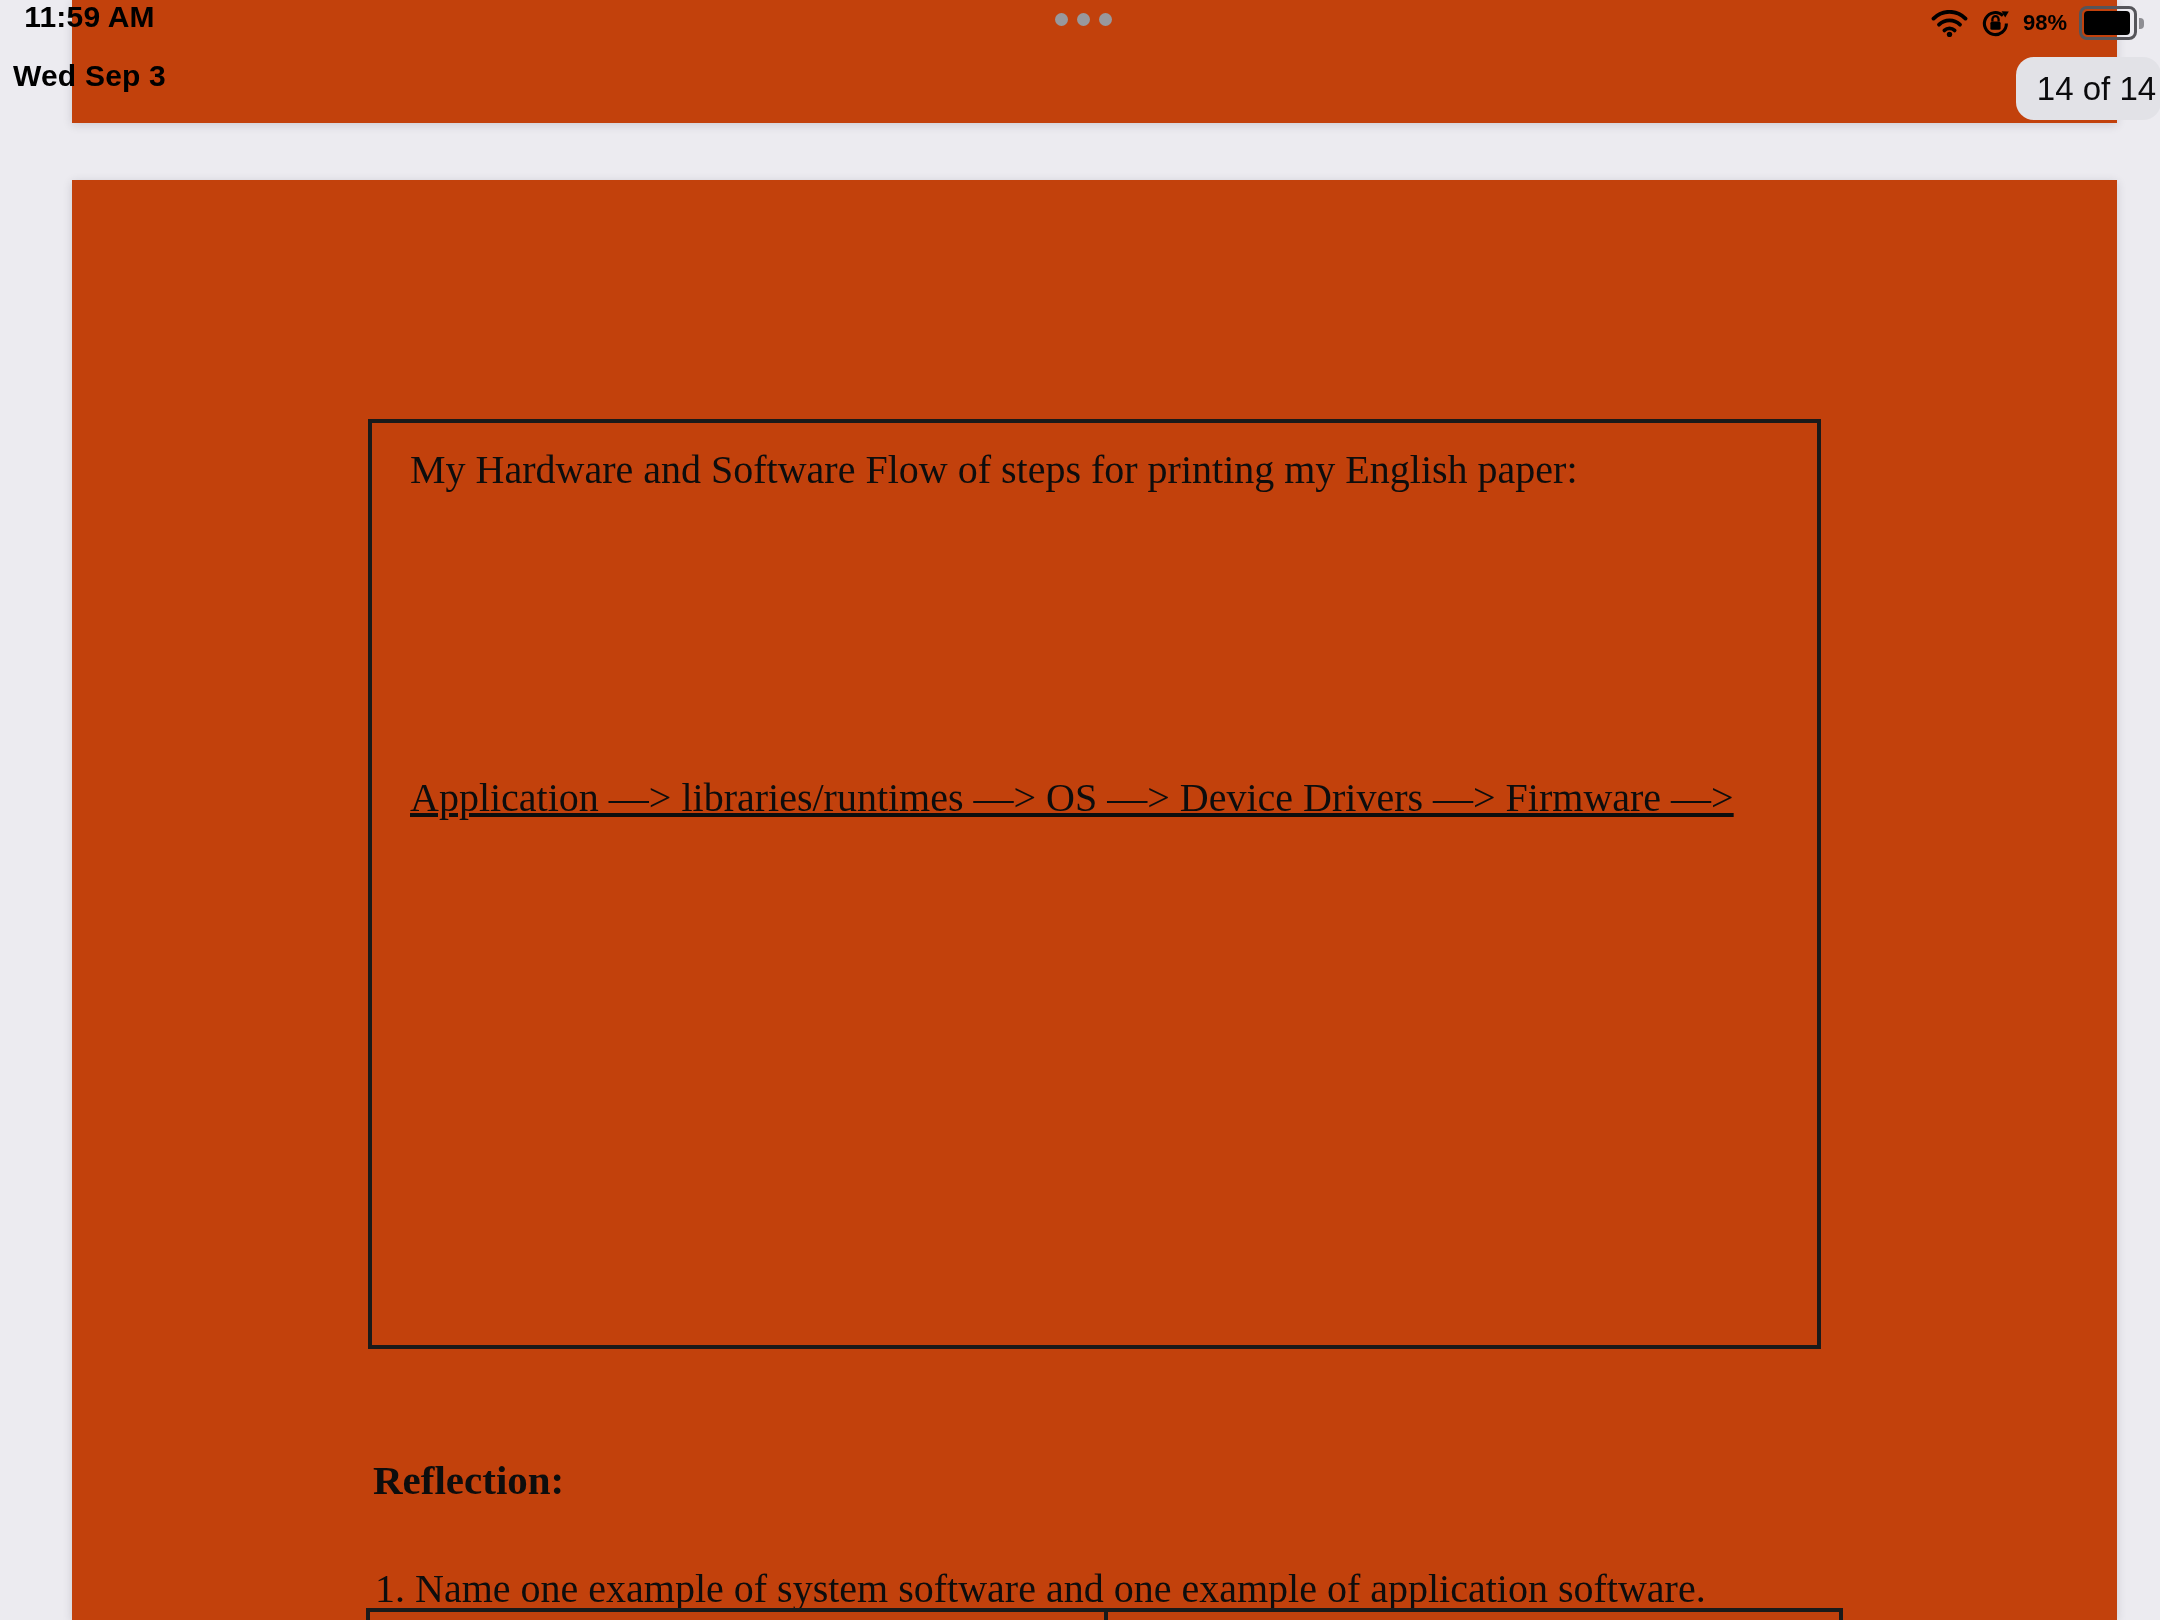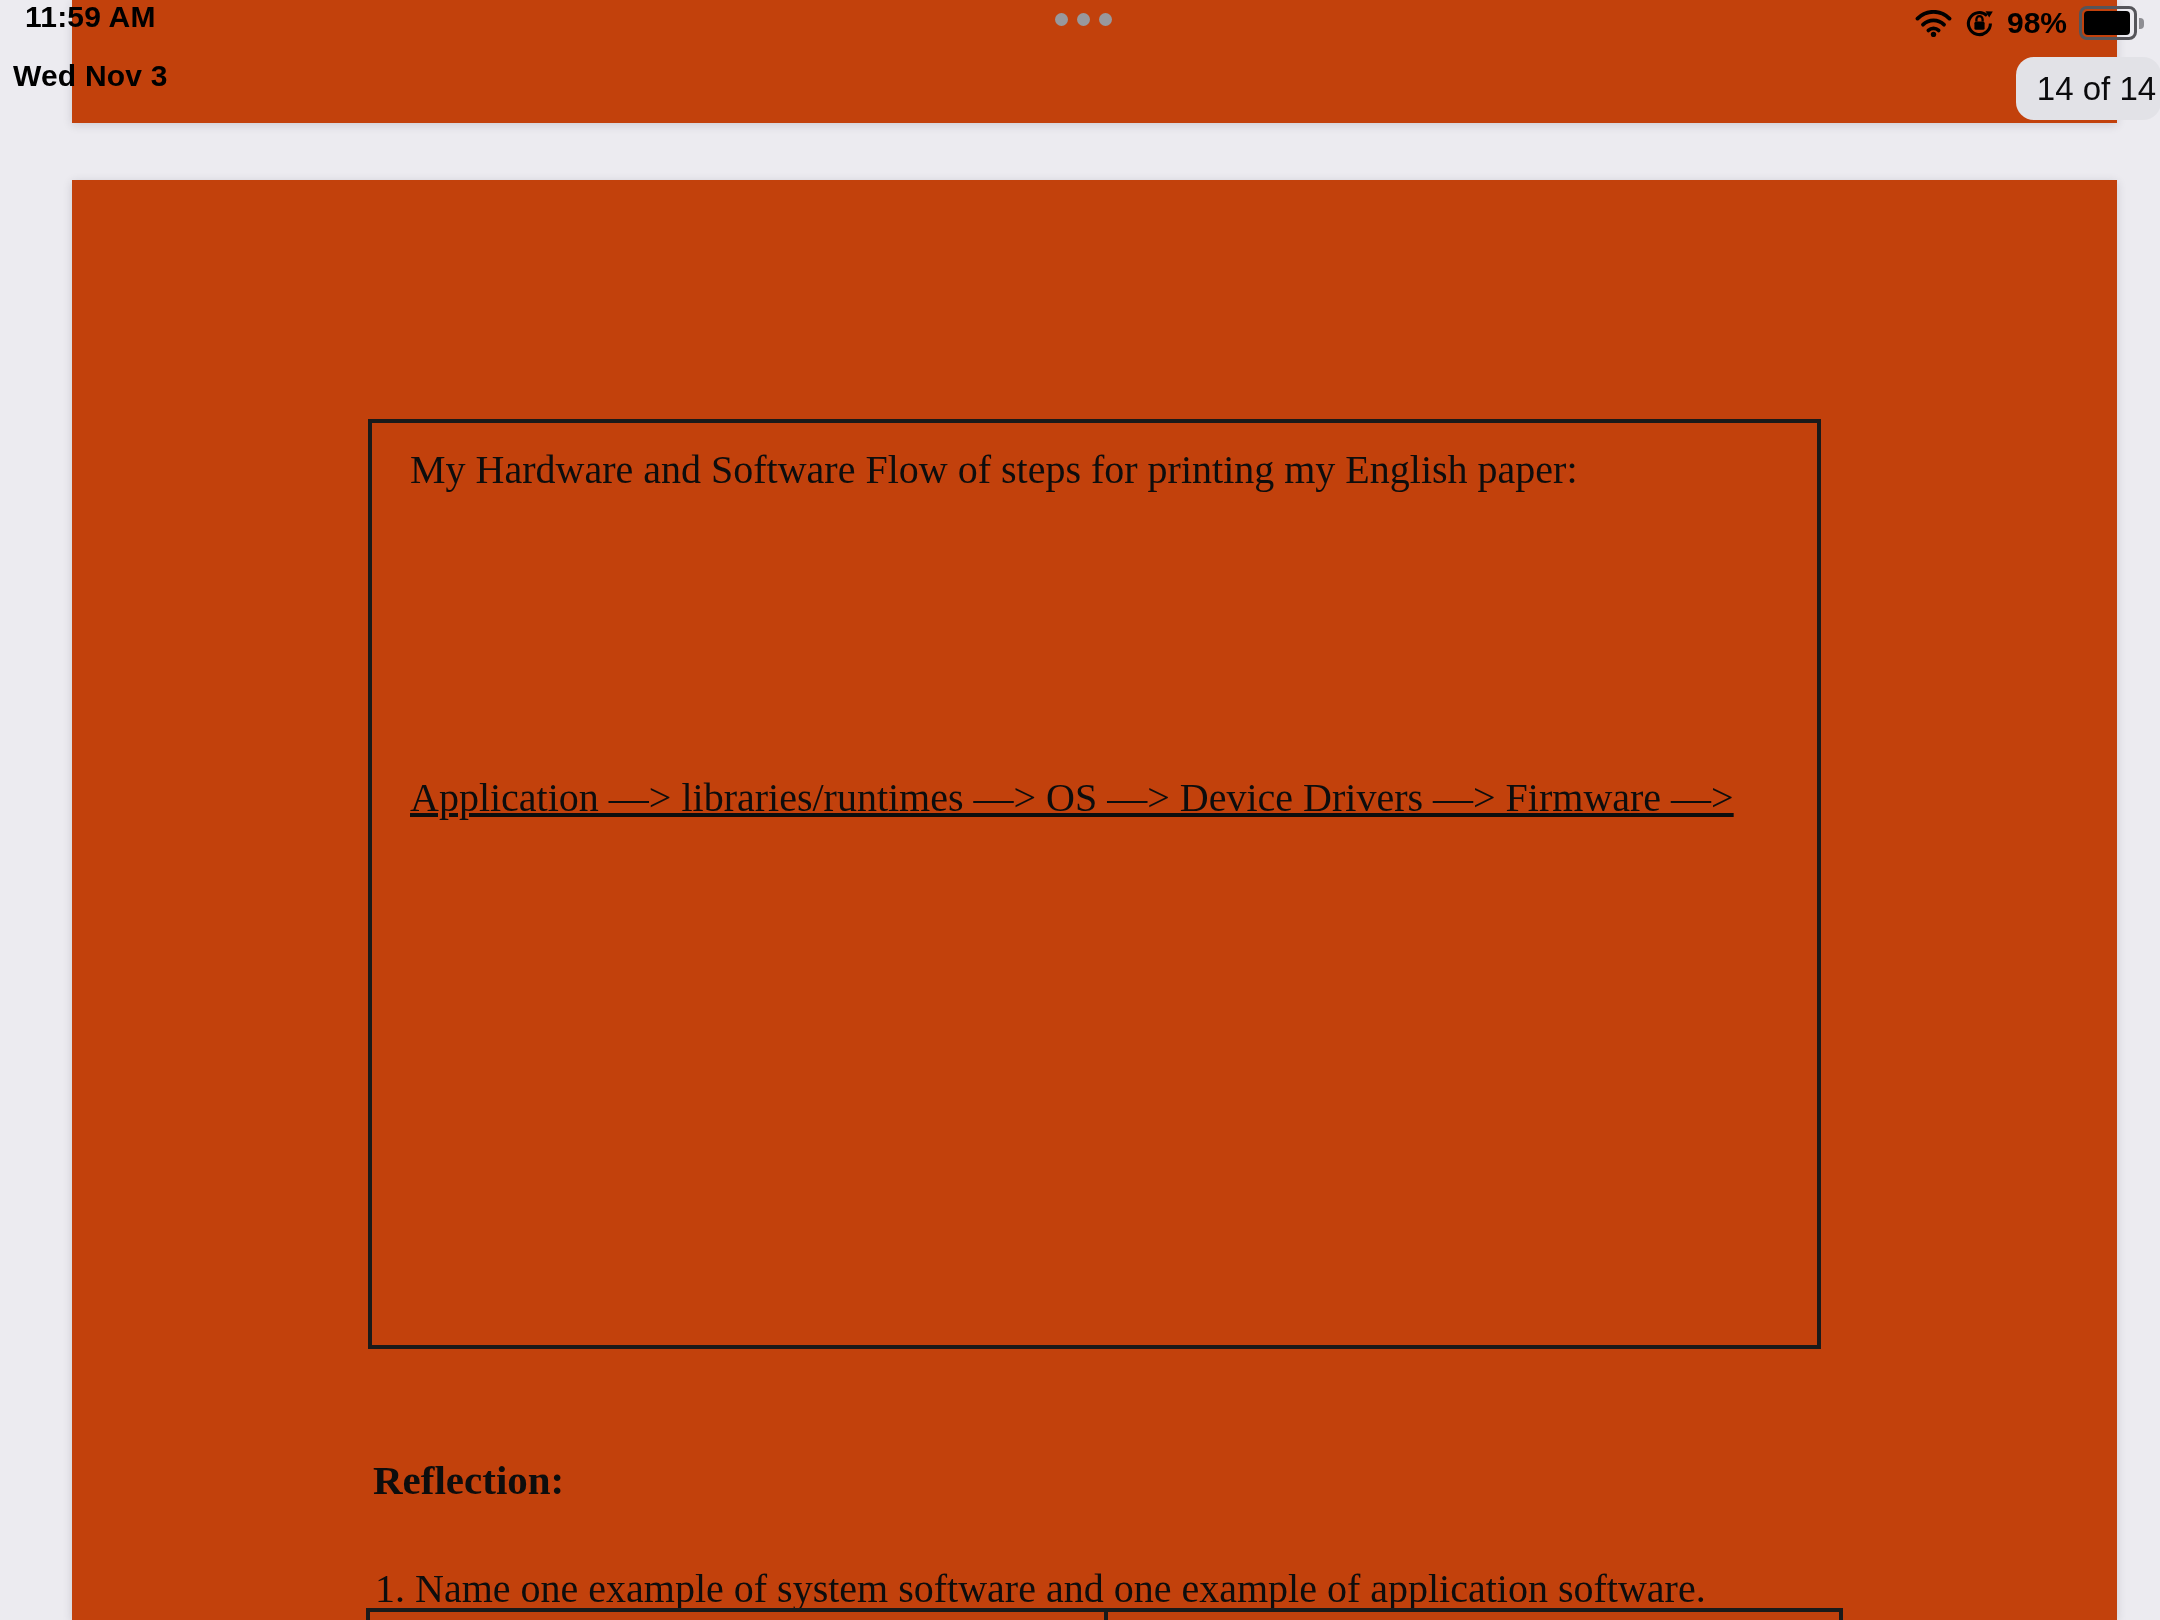--- a/index.html
+++ b/index.html
@@ -37,21 +37,21 @@
     position: absolute; top: 13px; left: 1055px;
     display: flex; gap: 9px; z-index: 20;
   }
   .status-dots .dot {
     width: 13px; height: 13px; border-radius: 50%;
     background: #98989d;
   }
   .status-right {
     position: absolute; top: 0; right: 16px; height: 46px;
     display: flex; align-items: center; gap: 12px;
-    font-size: 30px; font-weight: 600; color: #000;
+    font-size: 22px; font-weight: 600; color: #000;
     z-index: 20;
   }
   .status-right svg { display: block; }
   .battery-wrap { display: flex; align-items: center; }
   .battery-body {
     width: 48px; height: 24px;
     border: 3px solid #55555a;
     border-radius: 8px;
     padding: 2px;
   }
@@ -117,21 +117,21 @@
 </style>
 </head>
 <body>
 
 <div id="screen">
 
   <div class="page page-prev"></div>
 
   <div class="status-left">
     <span>11:59 AM</span>
-    <span>Wed Nov 3</span>
+    <span>Wed Sep 3</span>
   </div>
 
   <div class="status-dots">
     <span class="dot"></span>
     <span class="dot"></span>
     <span class="dot"></span>
   </div>
 
   <div class="status-right">
     <span>

